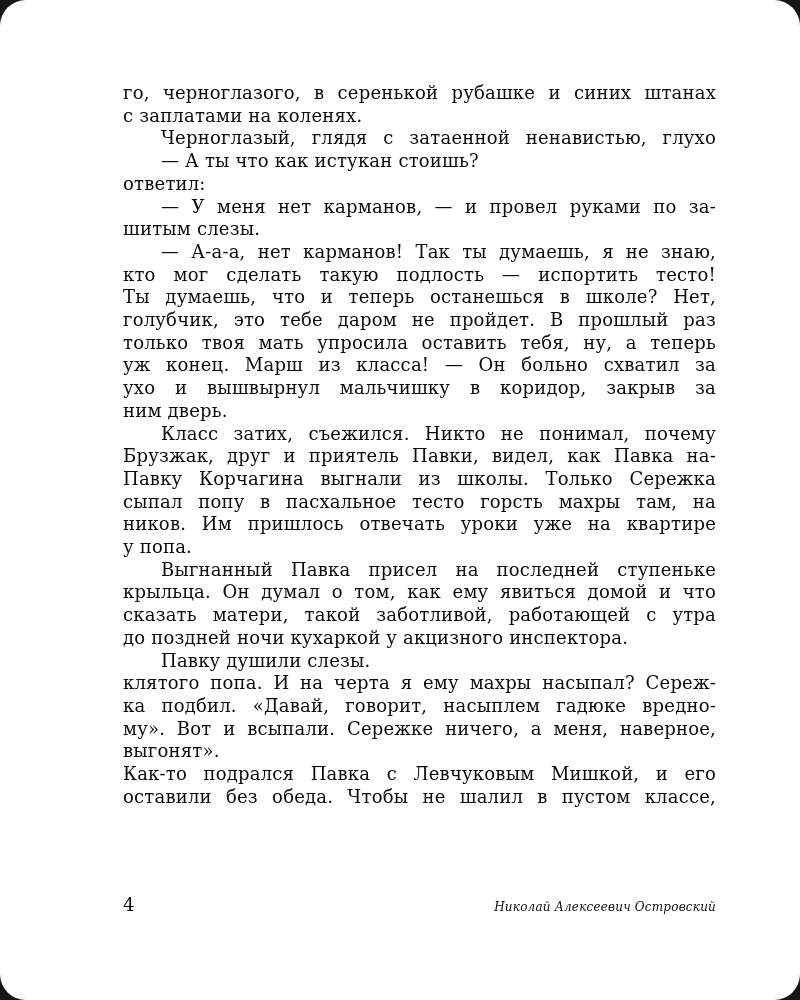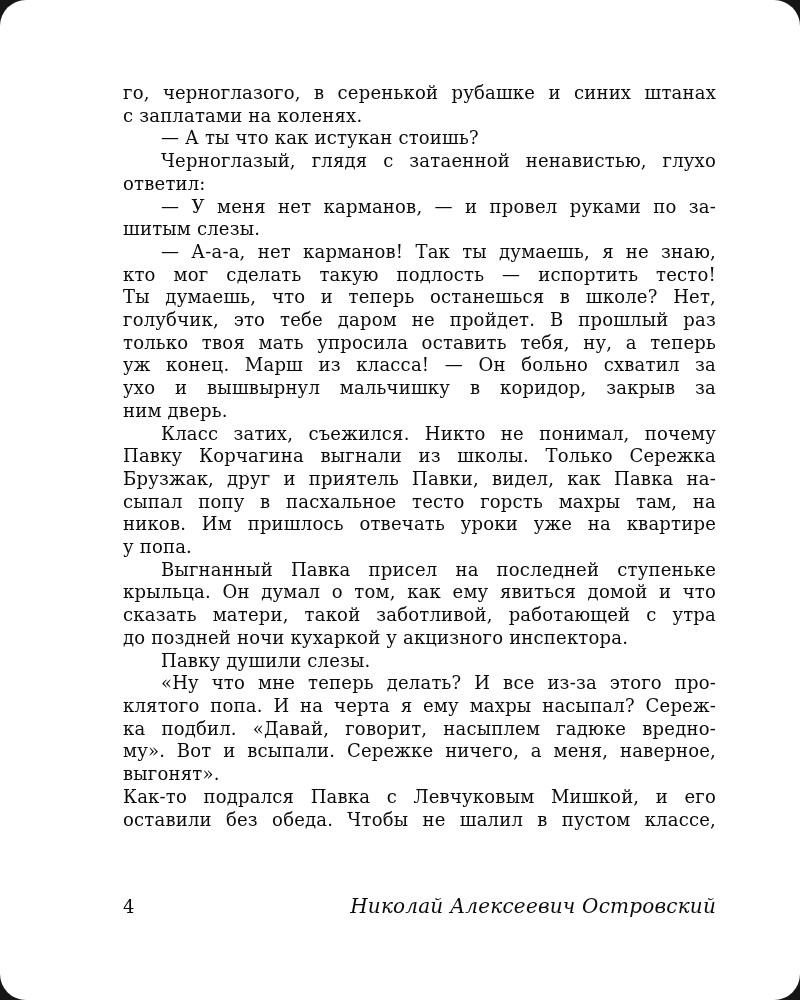--- a/index.html
+++ b/index.html
@@ -46,56 +46,55 @@
     display: flex;
     justify-content: space-between;
     align-items: baseline;
     color: #0b0b0b;
   }
   .pagenum {
     font-size: 18px;
   }
   .running {
     font-style: italic;
-    font-size: 20px;
+    font-size: 12px;
     letter-spacing: 0.2px;
   }
 </style>
 </head>
 <body>
 
 <div class="page">
   <div class="text-block" id="text-block">
       <div class="line">го, черноглазого, в серенькой рубашке и синих штанах</div>
       <div class="line end">с заплатами на коленях.</div>
+      <div class="line indent">Черноглазый, глядя с затаенной ненавистью, глухо</div>
       <div class="line indent end">— А ты что как истукан стоишь?</div>
-      <div class="line indent">Черноглазый, глядя с затаенной ненавистью, глухо</div>
       <div class="line end">ответил:</div>
       <div class="line indent">— У меня нет карманов, — и провел руками по за-</div>
       <div class="line end">шитым слезы.</div>
       <div class="line indent">— А-а-а, нет карманов! Так ты думаешь, я не знаю,</div>
       <div class="line">кто мог сделать такую подлость — испортить тесто!</div>
       <div class="line">Ты думаешь, что и теперь останешься в школе? Нет,</div>
       <div class="line">голубчик, это тебе даром не пройдет. В прошлый раз</div>
       <div class="line">только твоя мать упросила оставить тебя, ну, а теперь</div>
       <div class="line">уж конец. Марш из класса! — Он больно схватил за</div>
       <div class="line">ухо и вышвырнул мальчишку в коридор, закрыв за</div>
       <div class="line end">ним дверь.</div>
       <div class="line indent">Класс затих, съежился. Никто не понимал, почему</div>
+      <div class="line">Брузжак, друг и приятель Павки, видел, как Павка на-</div>
       <div class="line">Павку Корчагина выгнали из школы. Только Сережка</div>
-      <div class="line">Брузжак, друг и приятель Павки, видел, как Павка на-</div>
       <div class="line">сыпал попу в пасхальное тесто горсть махры там, на</div>
       <div class="line">ников. Им пришлось отвечать уроки уже на квартире</div>
       <div class="line end">у попа.</div>
       <div class="line indent">Выгнанный Павка присел на последней ступеньке</div>
       <div class="line">крыльца. Он думал о том, как ему явиться домой и что</div>
       <div class="line">сказать матери, такой заботливой, работающей с утра</div>
       <div class="line end">до поздней ночи кухаркой у акцизного инспектора.</div>
       <div class="line indent end">Павку душили слезы.</div>
-      <div class="line indent">«Ну что мне теперь делать? И все из-за этого про-</div>
       <div class="line">клятого попа. И на черта я ему махры насыпал? Сереж-</div>
       <div class="line">ка подбил. «Давай, говорит, насыплем гадюке вредно-</div>
       <div class="line">му». Вот и всыпали. Сережке ничего, а меня, наверное,</div>
       <div class="line end">выгонят».</div>
       <div class="line">Как-то подрался Павка с Левчуковым Мишкой, и его</div>
       <div class="line">оставили без обеда. Чтобы не шалил в пустом классе,</div>
     </div>
   <div class="footer">
     <span class="pagenum">4</span>
     <span class="running">Николай Алексеевич Островский</span>

